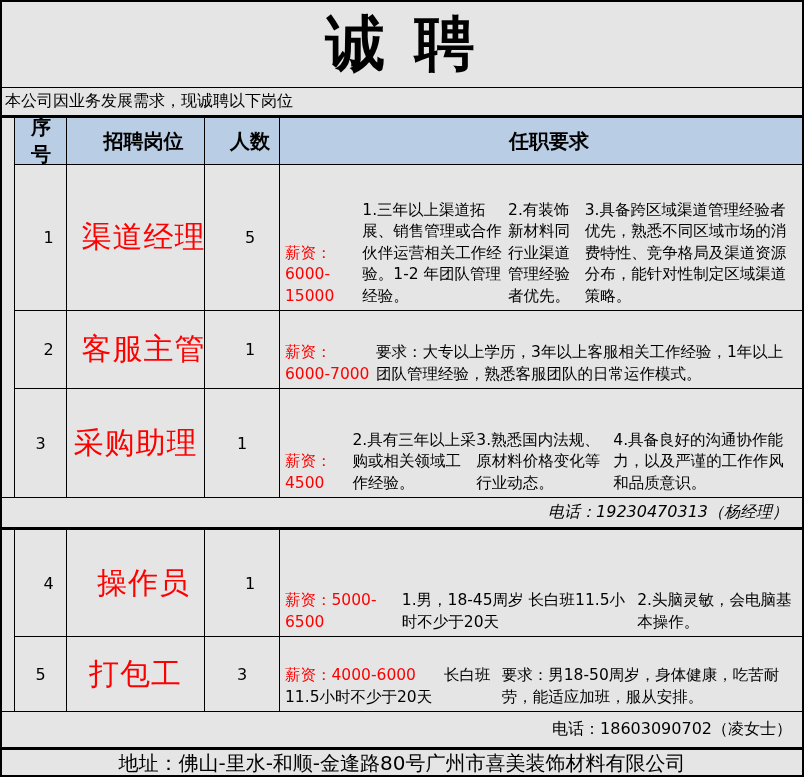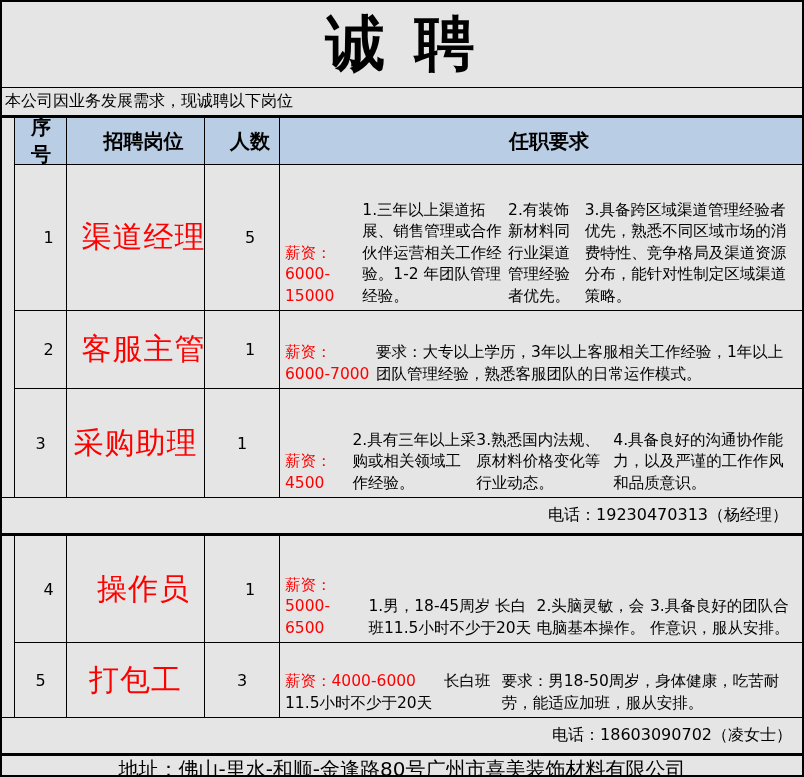--- a/index.html
+++ b/index.html
@@ -37,22 +37,22 @@
     padding:3px 6px 3px 5px;font-size:15.5px;line-height:21.5px;}
   .salary{color:var(--accent-red,#FF0000);}
   .salary-note{color:#000;margin-left:28px;}
   .h-r1{height:146px;}
   .h-r2{height:78px;}
   .h-r3{height:108px;}
   .h-r4{height:107px;}
   .h-r5{height:74px;}
   
   .phone-row{border-top:1px solid #000;align-items:center;font-size:16px;}
-  .phone1{height:39px;border-bottom:3px solid #000;justify-content:flex-end;
-    display:flex;padding-right:14px;}
+  .phone1{height:33px;border-bottom:3px solid #000;justify-content:flex-end;
+    display:flex;padding-right:14px;font-style:italic;}
   .phone2{height:36px;}
   .phone2 .phone-text{flex:1;display:flex;align-items:center;justify-content:flex-end;padding-right:10px;}
   
   .address-row{flex:1;border-top:3px solid #000;display:flex;align-items:center;
     justify-content:center;font-size:20px;}
 </style>
 </head>
 <body style="--header-bg: #B9CDE4; --accent-red: #FF0000;">
 
 <div class="page">
@@ -112,21 +112,20 @@
 
   <div class="trow h-r4">
     <div class="gutter"></div>
     <div class="cell num-cell w-num br bb">4</div>
     <div class="cell pos-cell w-pos br bb">操作员</div>
     <div class="cell count-cell w-count br bb">1</div>
     <div class="cell req-cell w-req bb">
       <div><span class="salary">薪资：5000-6500</span><span class="salary-note"></span></div>
       <div>1.男，18-45周岁 长白班11.5小时不少于20天</div>
       <div>2.头脑灵敏，会电脑基本操作。</div>
-      <div>3.具备良好的团队合作意识，服从安排。</div>
     </div>
   </div>
 
   <div class="trow h-r5">
     <div class="gutter"></div>
     <div class="cell num-cell w-num br">5</div>
     <div class="cell pos-cell w-pos br">打包工</div>
     <div class="cell count-cell w-count br">3</div>
     <div class="cell req-cell w-req">
       <div><span class="salary">薪资：4000-6000</span><span class="salary-note">长白班11.5小时不少于20天</span></div>

